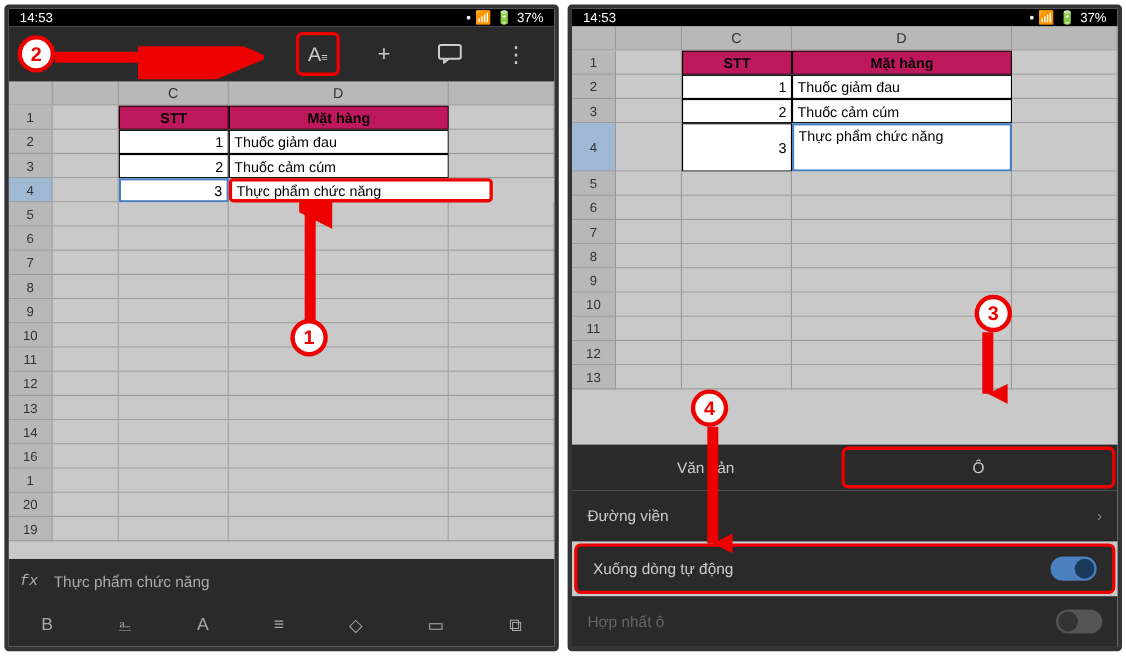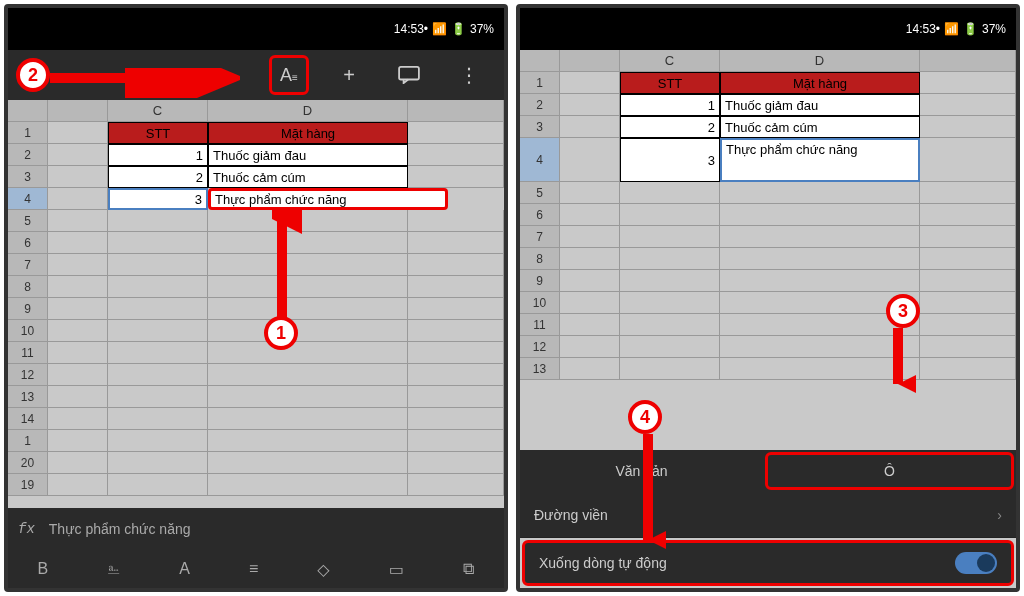--- a/index.html
+++ b/index.html
@@ -1,31 +1,31 @@
 <!DOCTYPE html>
 <html><head>
 <meta charset="utf-8">
 <style>
   *{box-sizing:border-box;margin:0;padding:0;font-family:Arial,sans-serif}
   body{background:#fff;display:flex;gap:8px;padding:4px;width:1024px;height:596px}
   .phone{flex:1;display:flex;flex-direction:column;border:4px solid #333;border-radius:4px;overflow:hidden;background:#c9c9c9;position:relative}
-  .status-bar{background:#000;color:#fff;height:42px;display:flex;align-items:center;justify-content:flex-end;padding:0 10px;font-size:12px}
+  .status-bar{background:#000;color:#fff;height:16px;display:flex;align-items:center;justify-content:space-between;padding:0 10px;font-size:12px}
   .status-right{display:flex;align-items:center;gap:4px}
   .toolbar{background:#2a2a2a;height:50px;display:flex;align-items:center;justify-content:flex-end;gap:20px;padding:0 15px;position:relative}
   .tb-icon{width:40px;height:40px;display:flex;align-items:center;justify-content:center;color:#ccc;font-size:20px}
   .tb-icon.boxed{border:3px solid #e00;border-radius:6px}
   .col-headers{display:flex;background:#b8b8b8;height:22px;border-bottom:1px solid #999}
   .row-hdr-spacer{width:40px;border-right:1px solid #999}
   .col-h{border-right:1px solid #999;display:flex;align-items:center;justify-content:center;font-size:13px;color:#333}
   .sheet{flex:1;overflow:hidden;background:#c9c9c9}
   .row{display:flex;height:22px}
   .row-h{width:40px;background:#b8b8b8;border-right:1px solid #999;border-bottom:1px solid #999;display:flex;align-items:center;justify-content:center;font-size:12px;color:#333}
   .row-h.sel{background:#9fb8d4}
   .cell{border-right:1px solid #999;border-bottom:1px solid #999;display:flex;align-items:center;padding:0 4px;font-size:13px;color:#000;background:#c9c9c9;overflow:visible;white-space:nowrap}
-  .cell.th{font-weight:normal;justify-content:center;background:#b91c1c;border:1.5px solid #000}
+  .cell.th{font-weight:bold;justify-content:center;background:#be185d;border:1.5px solid #000}
   .cell.td{background:#fff;border:1px solid #000}
   .cell.num{justify-content:flex-end}
   .cell.sel{border:3px solid #e00;border-radius:4px;background:#fff;position:relative;z-index:2}
   .cell.sel-blue{border:2px solid #4a7fc0;background:#fff}
   .fx-bar{background:#2a2a2a;color:#aaa;height:42px;display:flex;align-items:center;padding:0 10px;font-size:14px;gap:14px}
   .fx-label{font-style:italic;font-family:Liberation Mono, monospace}
   .bottom-tb{background:#2a2a2a;height:38px;display:flex;align-items:center;justify-content:space-around;color:#aaa}
   .bottom-tb span{font-size:16px}
   
   .marker{position:absolute;width:34px;height:34px;border-radius:50%;background:#fff;border:4px solid #e00;color:#e00;font-weight:bold;font-size:18px;display:flex;align-items:center;justify-content:center;z-index:20}
@@ -184,20 +184,27 @@
         <div class="cell" style="flex:1"></div>
       </div>
     <div class="row">
         <div class="row-h">14</div>
         <div class="cell" style="width:60px"></div>
         <div class="cell" style="width:100px"></div>
         <div class="cell" style="width:200px"></div>
         <div class="cell" style="flex:1"></div>
       </div>
     <div class="row">
+        <div class="row-h">16</div>
+        <div class="cell" style="width:60px"></div>
+        <div class="cell" style="width:100px"></div>
+        <div class="cell" style="width:200px"></div>
+        <div class="cell" style="flex:1"></div>
+      </div>
+    <div class="row">
         <div class="row-h">1</div>
         <div class="cell" style="width:60px"></div>
         <div class="cell" style="width:100px"></div>
         <div class="cell" style="width:200px"></div>
         <div class="cell" style="flex:1"></div>
       </div>
     <div class="row">
         <div class="row-h">20</div>
         <div class="cell" style="width:60px"></div>
         <div class="cell" style="width:100px"></div>
@@ -378,13 +385,17 @@
     <div class="tab boxed">Ô</div>
   </div>
   <div class="option-row">
     <span>Đường viền</span>
     <span class="chev">›</span>
   </div>
   <div class="option-row boxed">
     <span>Xuống dòng tự động</span>
     <div class="toggle"></div>
   </div>
+  <div class="option-row dim">
+    <span>Hợp nhất ô</span>
+    <div class="toggle off"></div>
+  </div>
 </div>
 
 </body></html>

